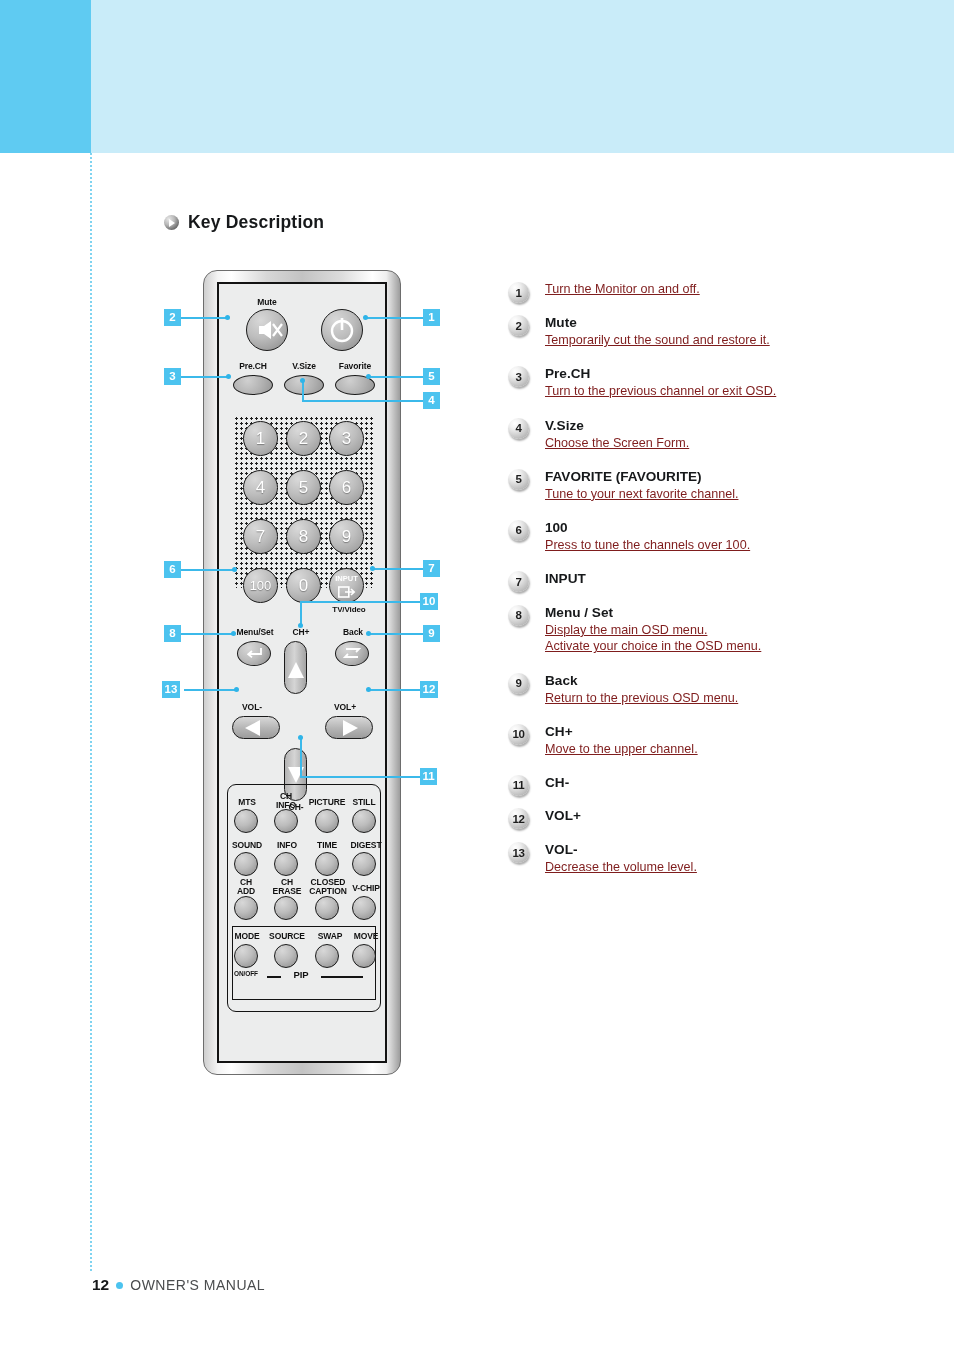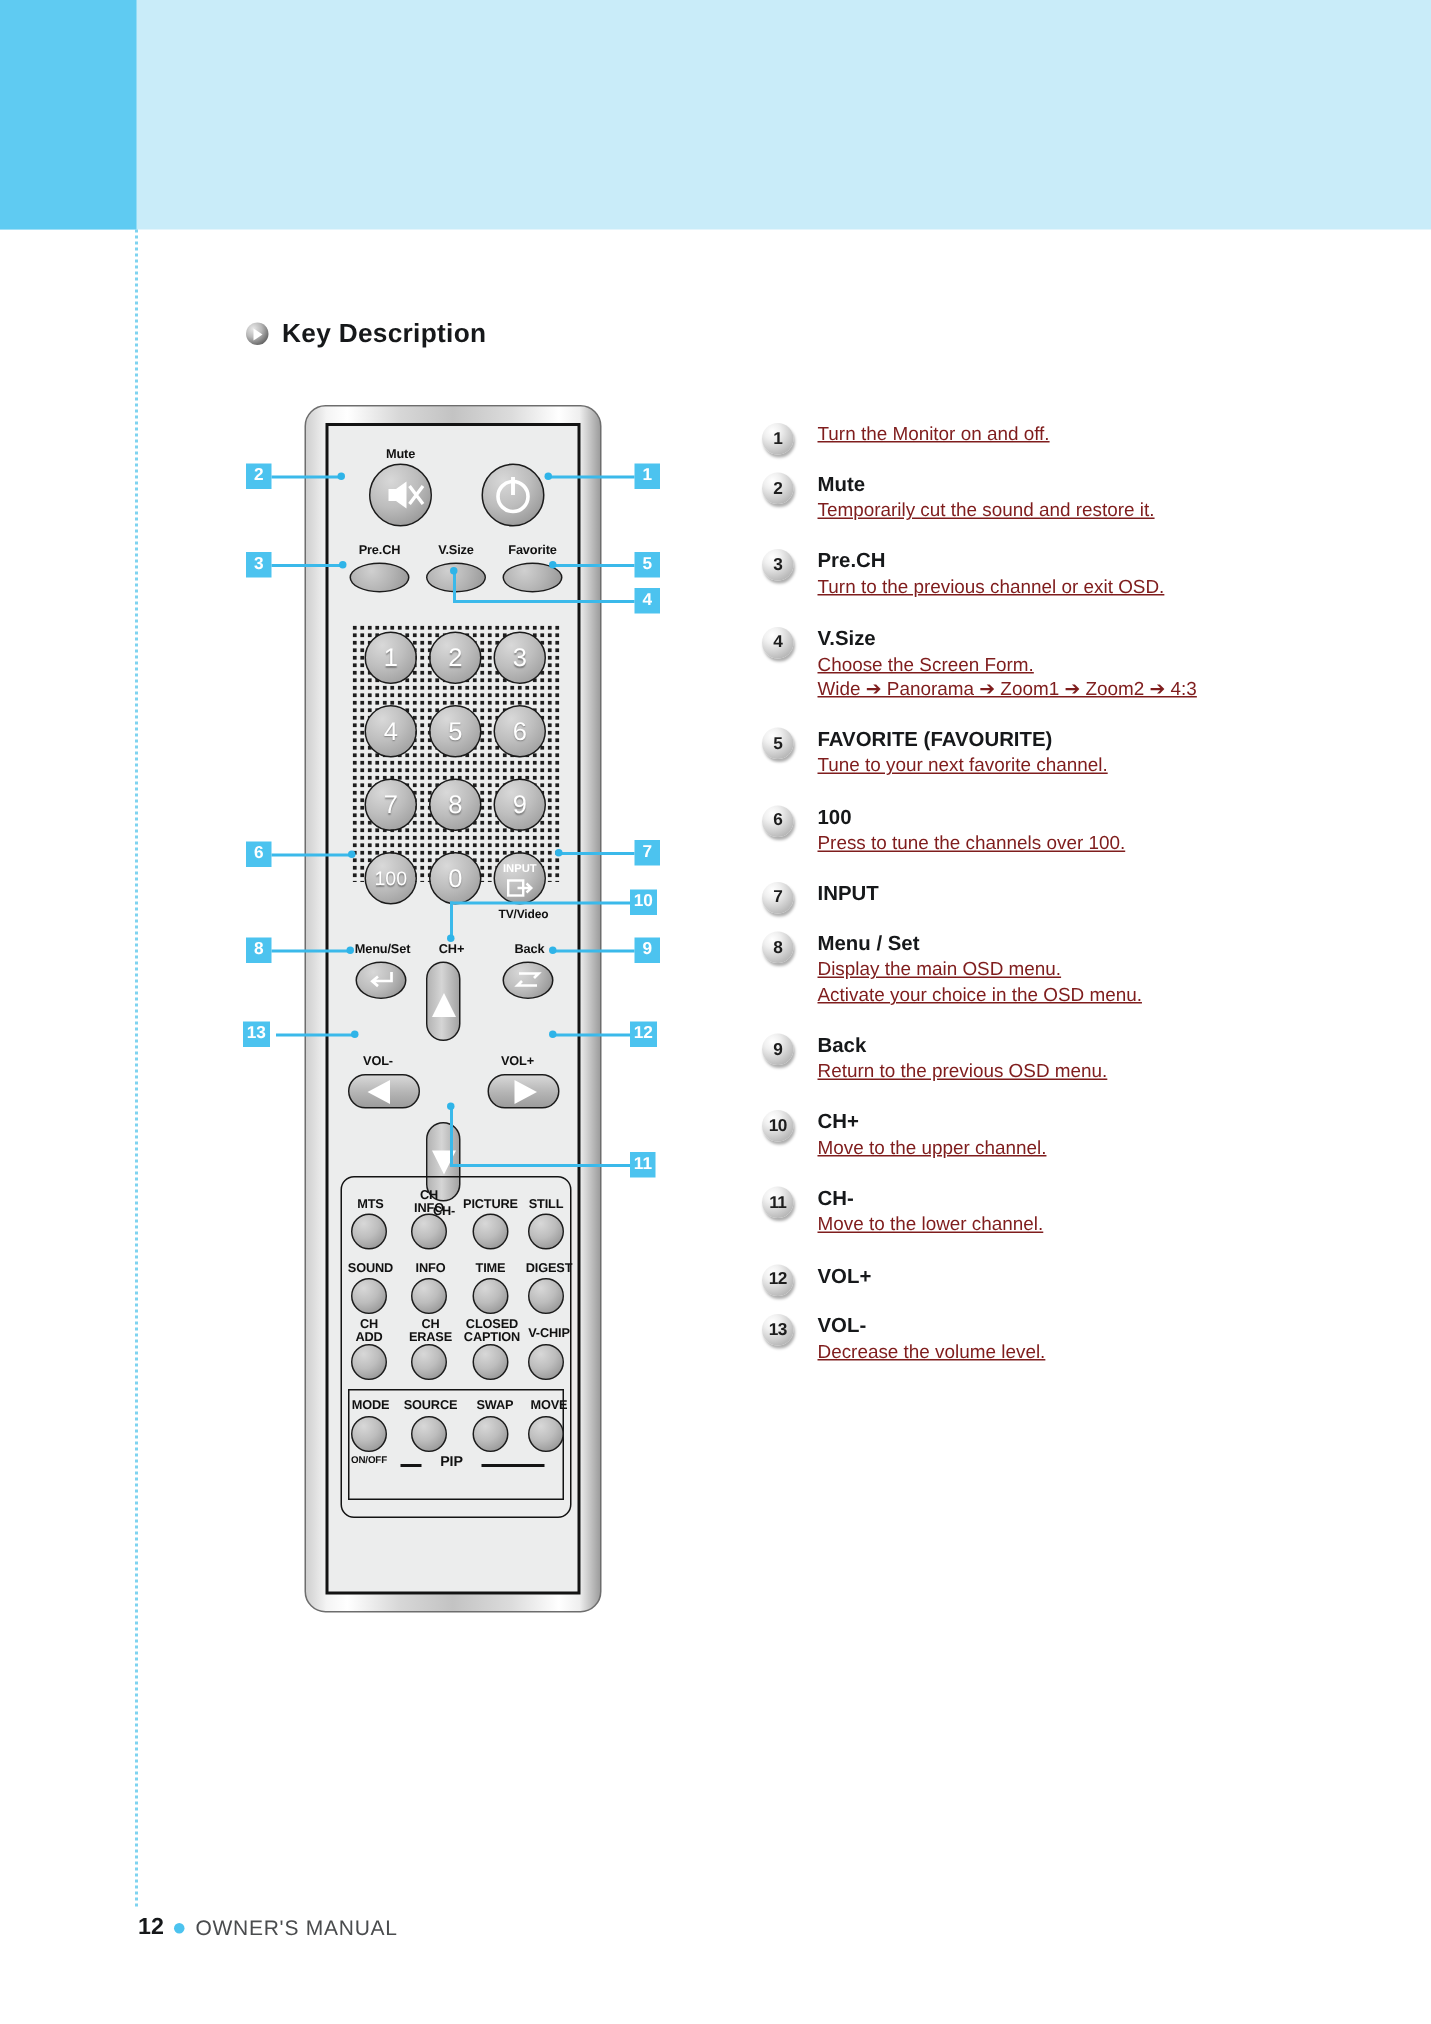--- a/index.html
+++ b/index.html
@@ -298,21 +298,20 @@
     </div>
     <div class="desc-item">
       <div class="badge">3</div>
       <div class="desc-title">Pre.CH</div>
       <div class="desc-line">Turn to the previous channel or exit OSD.</div>
     </div>
     <div class="desc-item">
       <div class="badge">4</div>
       <div class="desc-title">V.Size</div>
       <div class="desc-line">Choose the Screen Form.</div>
-      <div class="desc-line">Wide ➔ Panorama ➔ Zoom1 ➔ Zoom2 ➔ 4:3</div>
     </div>
     <div class="desc-item">
       <div class="badge">5</div>
       <div class="desc-title">FAVORITE (FAVOURITE)</div>
       <div class="desc-line">Tune to your next favorite channel.</div>
     </div>
     <div class="desc-item">
       <div class="badge">6</div>
       <div class="desc-title">100</div>
       <div class="desc-line">Press to tune the channels over 100.</div>
@@ -333,21 +332,20 @@
       <div class="desc-line">Return to the previous OSD menu.</div>
     </div>
     <div class="desc-item">
       <div class="badge">10</div>
       <div class="desc-title">CH+</div>
       <div class="desc-line">Move to the upper channel.</div>
     </div>
     <div class="desc-item">
       <div class="badge">11</div>
       <div class="desc-title">CH-</div>
-      <div class="desc-line">Move to the lower channel.</div>
     </div>
     <div class="desc-item">
       <div class="badge">12</div>
       <div class="desc-title">VOL+</div>
     </div>
     <div class="desc-item">
       <div class="badge">13</div>
       <div class="desc-title">VOL-</div>
       <div class="desc-line">Decrease the volume level.</div>
     </div>

